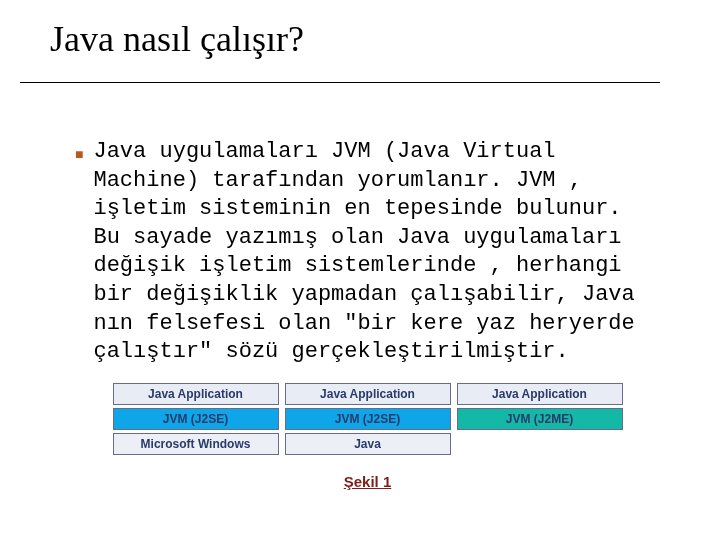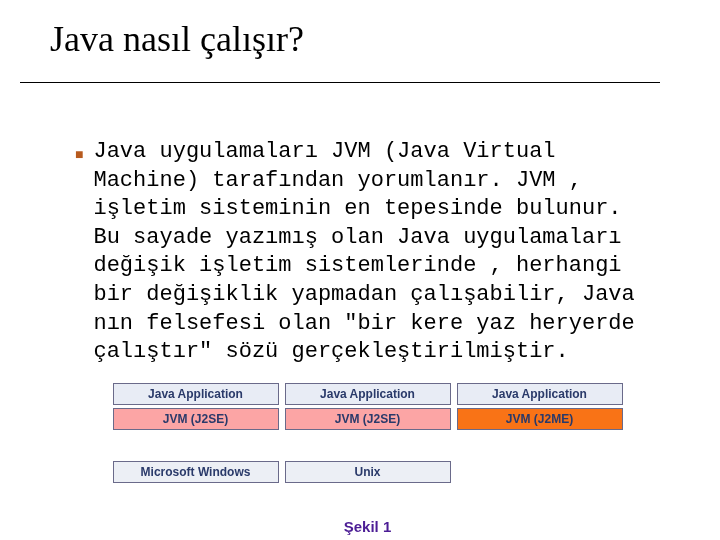--- a/index.html
+++ b/index.html
@@ -58,29 +58,30 @@
     border: 1px solid #6a6a8a;
     text-align: center;
     font-size: 12px;
     padding: 3px 4px;
     color: #2a3a6a;
     font-weight: bold;
     background: #f5f5f5;
     white-space: nowrap;
   }
   .layer.app { background: #e8ecf5; }
-  .layer.jvm { background: #fca5a5; }
-  .layer.jvm-me { background: #f97316; }
-  .layer.os { background: #eceff5; margin-top: 28px; }
+  .layer.jvm { background: #0ea5e9; }
+  .layer.jvm-me { background: #14b8a6; }
+  .layer.os { background: #eceff5; }
   .figure-caption {
     text-align: center;
-    margin-top: 35px;
+    margin-top: 18px;
     font-size: 15px;
     font-weight: bold;
-    color: #4c1d95;
+    color: #7f1d1d;
+    text-decoration: underline;
   }
 </style>
 </head>
 <body>
 
 <div class="title">Java nasıl çalışır?</div>
 
 <div class="content">
   <div class="bullet-item">
     <div class="bullet-marker">■</div>
@@ -89,21 +90,21 @@
 
   <div class="diagram">
     <div class="stack">
       <div class="layer app">Java Application</div>
       <div class="layer jvm">JVM (J2SE)</div>
       <div class="layer os">Microsoft Windows</div>
     </div>
     <div class="stack">
       <div class="layer app">Java Application</div>
       <div class="layer jvm">JVM (J2SE)</div>
-      <div class="layer os">Unix</div>
+      <div class="layer os">Java</div>
     </div>
     <div class="stack">
       <div class="layer app">Java Application</div>
       <div class="layer jvm-me">JVM (J2ME)</div>
     </div>
   </div>
 
   <div class="figure-caption">Şekil 1</div>
 </div>
 

